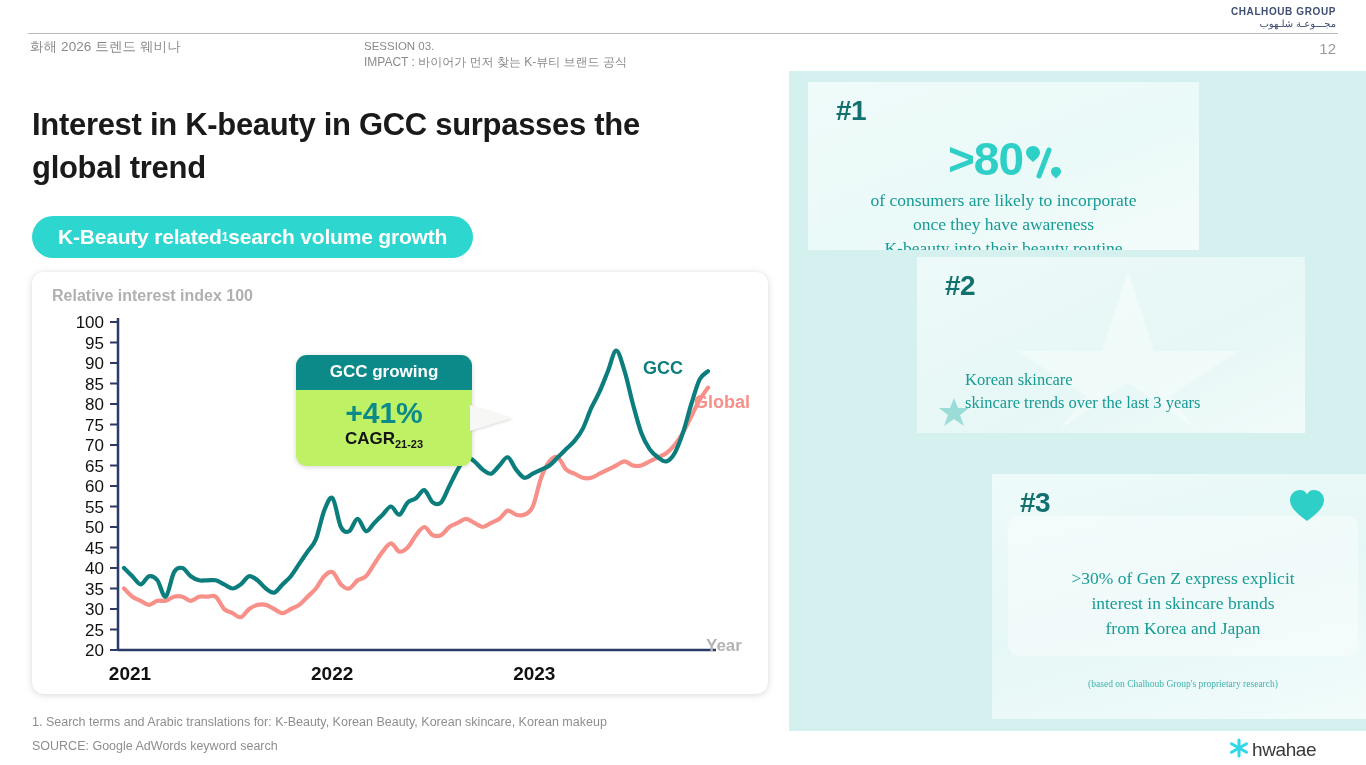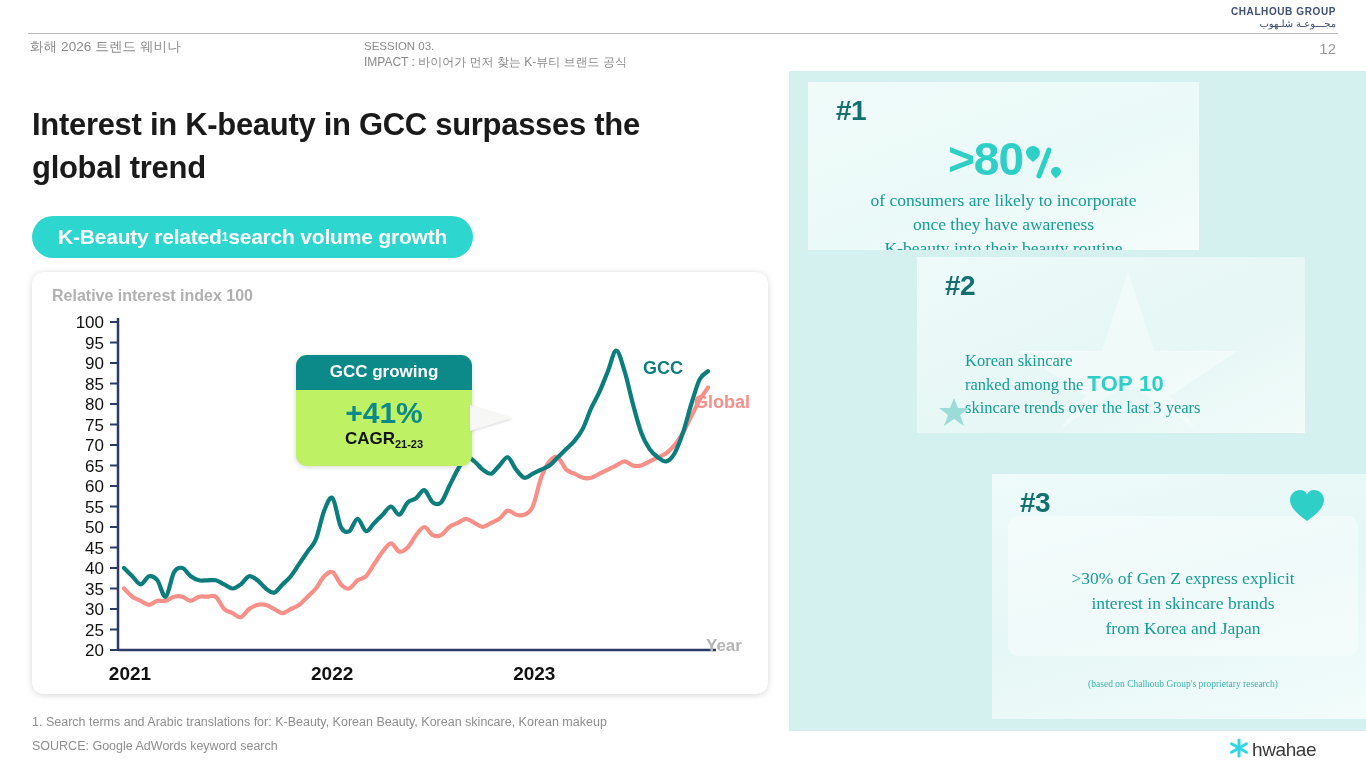--- a/index.html
+++ b/index.html
@@ -150,21 +150,21 @@
   .heart-sm { display:inline-block; vertical-align:middle; }
 
   
   #stat-card-2 { left:128px; top:186px; width:388px; height:176px;
     background:linear-gradient(155deg,#edfaf9 0%,#e6f7f5 60%,#f1fbfa 100%); }
   #stat-card-2 .card-index { left:28px; top:13px; }
   #stat-card-2 .star-watermark {
     position:absolute; left:96px; top:6px; opacity:.5;
   }
   #stat-card-2 .body {
-    position:absolute; left:48px; top:92px; width:330px;
+    position:absolute; left:48px; top:111px; width:330px;
     font-size:16.5px; line-height:23px;
   }
   #stat-card-2 .top10 {
     font-family:"Liberation Sans", sans-serif;
     font-size:22px; font-weight:bold; color:#2ecfc6;
     letter-spacing:.3px; vertical-align:-1px;
   }
   #stat-card-2 .star-icon { position:absolute; left:22px; top:140px; }
 
   
@@ -307,24 +307,20 @@
 
   <div class="stat-card" id="stat-card-2">
     <div class="star-watermark">
       <svg width="230" height="170" viewBox="0 0 230 170" aria-hidden="true">
         <polygon points="115,8 141,88 225,88 157,133 183,166 115,120 47,166 73,133 5,88 89,88" fill="#ffffff" opacity=".75"></polygon>
       </svg>
     </div>
     <div class="card-index">#2</div>
     <div class="body serif-text">
       <div>Korean skincare</div>
-      <div>
-        <span>ranked among the</span>
-        <span class="top10">TOP 10</span>
-      </div>
       <div>skincare trends over the last 3 years</div>
     </div>
     <div class="star-icon">
       <svg width="30" height="30" viewBox="0 0 30 30" aria-hidden="true">
         <polygon points="15,1 19,11 30,11 21,18 25,29 15,22 5,29 9,18 0,11 11,11" fill="#9bdcd8"></polygon>
       </svg>
     </div>
   </div>
 
   <div class="stat-card" id="stat-card-3">

